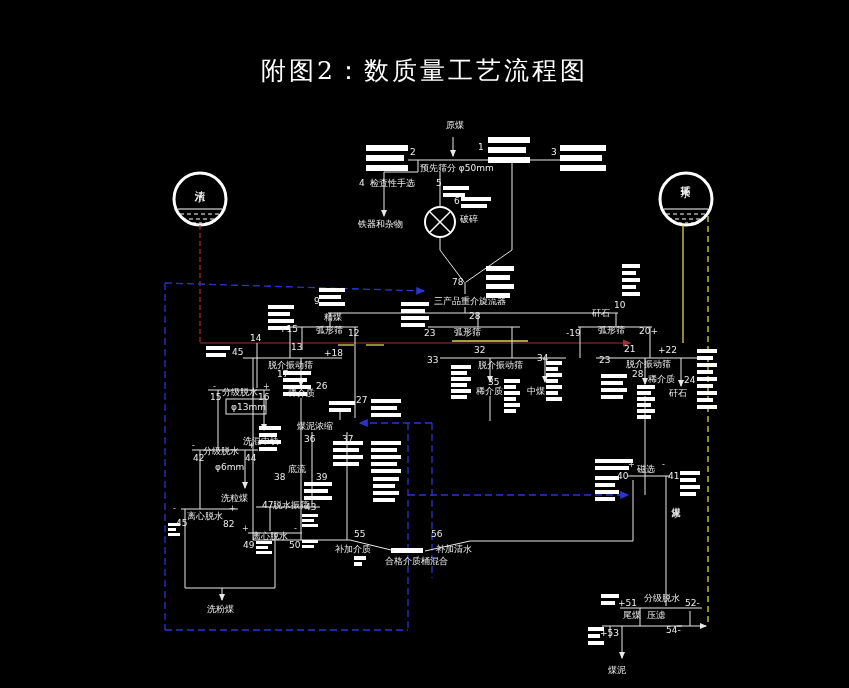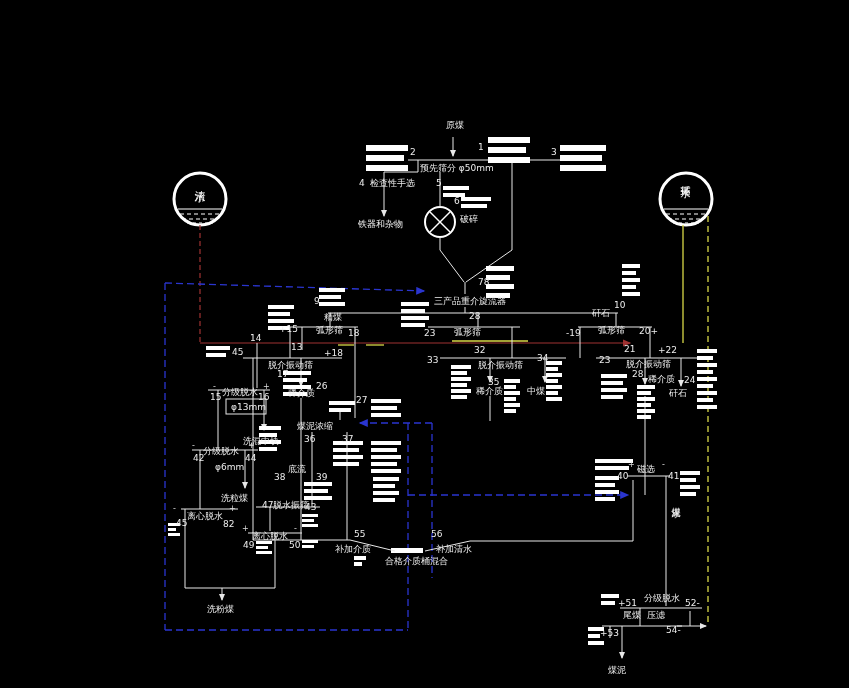--- a/index.html
+++ b/index.html
@@ -11,20 +11,21 @@
   .sm{font-size:8px;color:#ddd;}
   .vert{writing-mode:vertical-rl;text-orientation:upright;letter-spacing:1px;}
   .tk{font-size:11px;color:#fff;}
   svg{position:absolute;left:0;top:0;}
 </style>
 </head>
 <body>
 
 <div id="stage">
 
+  <div class="title">附图2：数质量工艺流程图</div>
 
   <svg id="net" width="849" height="688" viewBox="0 0 849 688">
     <defs>
       <marker id="aw" markerWidth="9" markerHeight="8" refX="6" refY="3" orient="auto">
         <path d="M0,0 L7,3 L0,6 Z" fill="#e8e8e8"></path>
         </marker>
       <marker id="ab" markerWidth="9" markerHeight="8" refX="6" refY="3" orient="auto">
         <path d="M0,0 L7,3 L0,6 Z" fill="#2a35cf"></path>
         </marker>
       <marker id="ar" markerWidth="9" markerHeight="8" refX="6" refY="3" orient="auto">
@@ -288,31 +289,31 @@
   <span class="lb num" style="left:478px;top:143px">1</span>
   <span class="lb num" style="left:410px;top:148px">2</span>
   <span class="lb num" style="left:551px;top:148px">3</span>
   <span class="lb" style="left:420px;top:164px">预先筛分 φ50mm</span>
   <span class="lb num" style="left:359px;top:179px">4</span>
   <span class="lb" style="left:370px;top:179px">检查性手选</span>
   <span class="lb num" style="left:436px;top:179px">5</span>
   <span class="lb" style="left:358px;top:220px">铁器和杂物</span>
   <span class="lb num" style="left:454px;top:197px">6</span>
   <span class="lb" style="left:460px;top:215px">破碎</span>
-  <span class="lb num" style="left:478px;top:278px">78</span>
+  <span class="lb num" style="left:452px;top:278px">78</span>
 
   <span class="lb" style="left:434px;top:297px">三产品重介旋流器</span>
   <span class="lb num" style="left:469px;top:312px">28</span>
   <span class="lb num" style="left:314px;top:297px">9</span>
   <span class="lb num" style="left:614px;top:301px">10</span>
 
   <span class="lb" style="left:324px;top:313px">精煤</span>
   <span class="lb" style="left:316px;top:326px">弧形筛</span>
   <span class="lb num" style="left:279px;top:325px">+15</span>
-  <span class="lb num" style="left:348px;top:329px">18</span>
+  <span class="lb num" style="left:348px;top:329px">12</span>
   <span class="lb num" style="left:291px;top:343px">13</span>
   <span class="lb num" style="left:250px;top:334px">14</span>
   <span class="lb num" style="left:232px;top:348px">45</span>
   <span class="lb num" style="left:324px;top:349px">+18</span>
   <span class="lb" style="left:268px;top:361px">脱介振动筛</span>
   <span class="lb num" style="left:277px;top:370px">17</span>
   <span class="lb" style="left:288px;top:389px">稀介质</span>
 
   <span class="lb num" style="left:424px;top:329px">23</span>
   <span class="lb" style="left:454px;top:328px">弧形筛</span>

